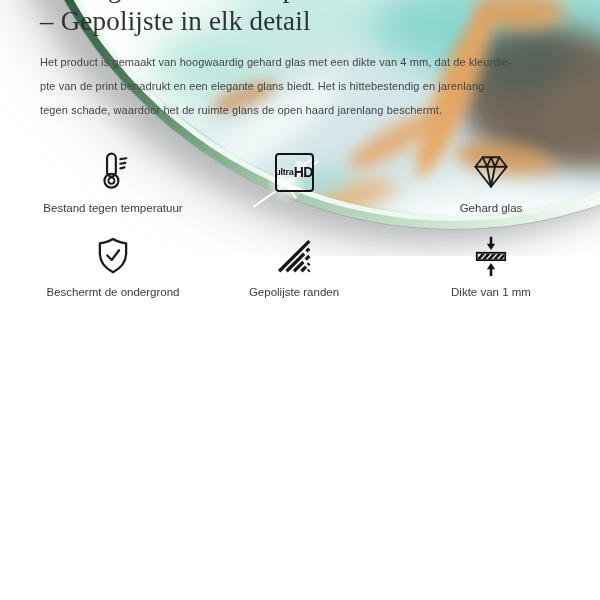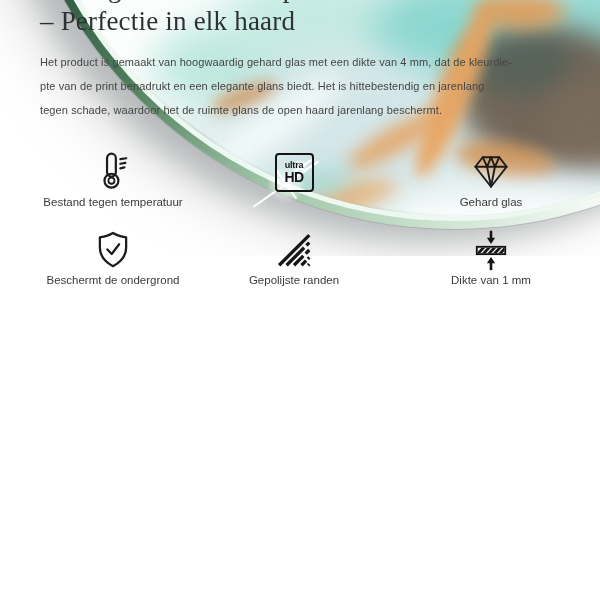--- a/index.html
+++ b/index.html
@@ -32,24 +32,24 @@
     font-size:27px;line-height:33px;color:#2f3234;letter-spacing:.2px;}
   .title span{display:block;}
   .desc{margin:12px 0 0 40px;font-size:11px;line-height:24px;color:#454545;letter-spacing:.1px;}
   .desc span{display:block;white-space:nowrap;}
 
   
   .features{margin-top:27px;padding-left:28px;display:grid;
     grid-template-columns:170px 192px 202px;row-gap:18px;}
   .feature{display:flex;flex-direction:column;align-items:center;}
   .icon-box{height:46px;display:flex;align-items:center;justify-content:center;}
-  .feature-label{font-size:11.5px;line-height:14px;color:#3a3a3a;text-align:center;}
+  .feature-label{margin-top:6px;font-size:11.5px;line-height:14px;color:#3a3a3a;text-align:center;}
   svg.fi{stroke:#1c1c1c;fill:none;stroke-width:2.4;stroke-linecap:round;stroke-linejoin:round;}
   .uhd-box{width:35px;height:35px;border:2.6px solid #141414;border-radius:4px;
-    display:flex;flex-direction:column;align-items:center;justify-content:center;color:#141414;}
+    display:flex;flex-direction:row;align-items:center;justify-content:center;color:#141414;}
   .uhd-top{font-size:9px;font-weight:700;letter-spacing:-.2px;line-height:10px;}
   .uhd-bottom{font-size:14px;font-weight:800;letter-spacing:-.5px;line-height:14px;margin-top:0px;}
 </style>
 </head>
 <body>
 
 <div class="page">
 
   <div class="hero">
     <div class="disc-shadow2"></div>
@@ -85,21 +85,21 @@
     <div class="sparkle" style="left:301px;top:167px;transform:rotate(-35deg);">
       <div class="glow" style="left:-8px;top:-8px;width:16px;height:16px;"></div>
       <div class="ray" style="left:-13px;top:-0.9px;width:26px;height:1.8px;"></div>
       <div class="ray" style="left:-0.9px;top:-7px;width:1.8px;height:14px;"></div>
     </div>
   </div>
 
   <div class="content">
     <h1 class="title">
       <span>Ondergrond voor de open haard</span>
-      <span>– Perfectie in elk haard</span>
+      <span>– Gepolijste in elk detail</span>
     </h1>
     <p class="desc">
       <span>Het product is gemaakt van hoogwaardig gehard glas met een dikte van 4 mm, dat de kleurdie-</span>
       <span>pte van de print benadrukt en een elegante glans biedt. Het is hittebestendig en jarenlang</span>
       <span>tegen schade, waardoor het de ruimte glans de open haard jarenlang beschermt.</span>
     </p>
 
     <div class="features">
 
       <div class="feature">

